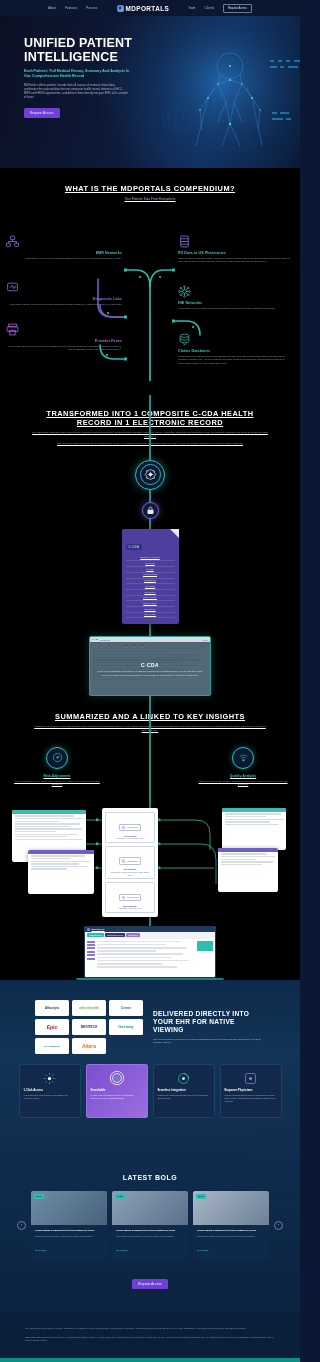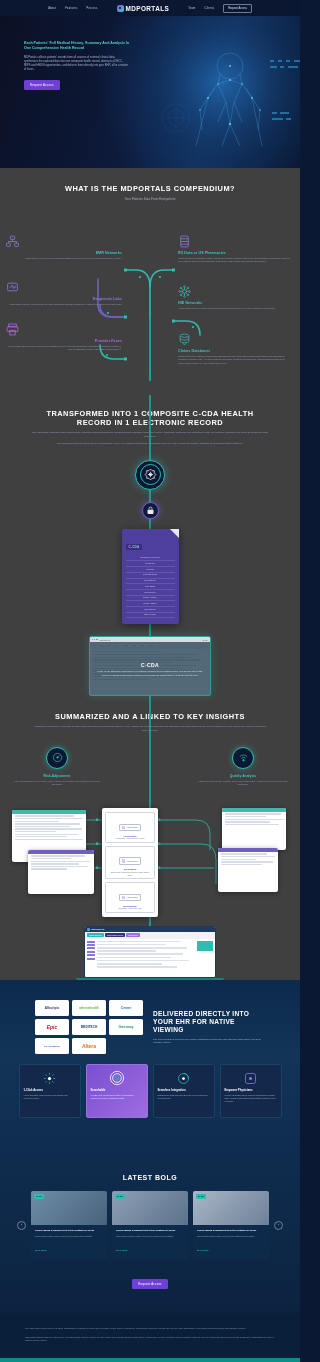--- a/index.html
+++ b/index.html
@@ -52,21 +52,21 @@
   }
   .hero-body{
     margin-top:5px;font-size:2.7px;line-height:4.1px;color:#aab6cc;width:104px;
   }
   .btn-purple{
     display:inline-block;margin-top:7px;background:#6f3fd6;color:#fff;
     font-size:2.9px;padding:3px 6px;border-radius:1.5px;letter-spacing:.2px;
   }
 
   
-  .sec{position:relative;background:#404040;padding:0;}
+  .sec{position:relative;background:#000000;padding:0;text-decoration:underline;}
   .sec-title{
     text-align:center;font-size:7.4px;font-weight:bold;letter-spacing:.5px;
     text-transform:uppercase;line-height:9px;
   }
   .sec-sub{
     text-align:center;font-size:3.1px;color:#9fb0c8;margin-top:4px;
   }
   .sec-para{
     text-align:center;font-size:2.4px;line-height:3.6px;color:#8fa0bb;
     margin:4px auto 0;width:236px;
@@ -312,20 +312,24 @@
         <rect x="114" y="40" width="7" height="2"></rect>
           <rect x="124" y="40" width="4" height="2"></rect>
         <rect x="132" y="40" width="10" height="2"></rect>
         <rect x="116" y="86" width="5" height="2"></rect>
           <rect x="124" y="86" width="9" height="2"></rect>
         <rect x="116" y="92" width="11" height="2"></rect>
           <rect x="130" y="92" width="5" height="2"></rect>
       </g>
     </svg>
     <div class="hero-inner">
+      <h1>
+        <span>Unified Patient</span><br>
+        <span>Intelligence</span>
+      </h1>
       <div class="hero-sub">Each Patients' Full Medical History, Summary And Analysis In One Comprehensive Health Record</div>
       <div class="hero-body">MDPortals collects patients' records from all sources of external clinical data, synthesizes the captured data into one composite health record, abstracts all HCC, MIPS and HEDIS opportunities, and delivers them directly into your EHR, all in a matter of hours.</div>
       <span class="btn-purple">Request Access</span>
     </div>
   </div>
 
   <div class="sec compendium">
     <div class="sec-title">What is the MDPortals Compendium?</div>
     <div class="sec-sub">Your Patients Data From Everywhere</div>
 

